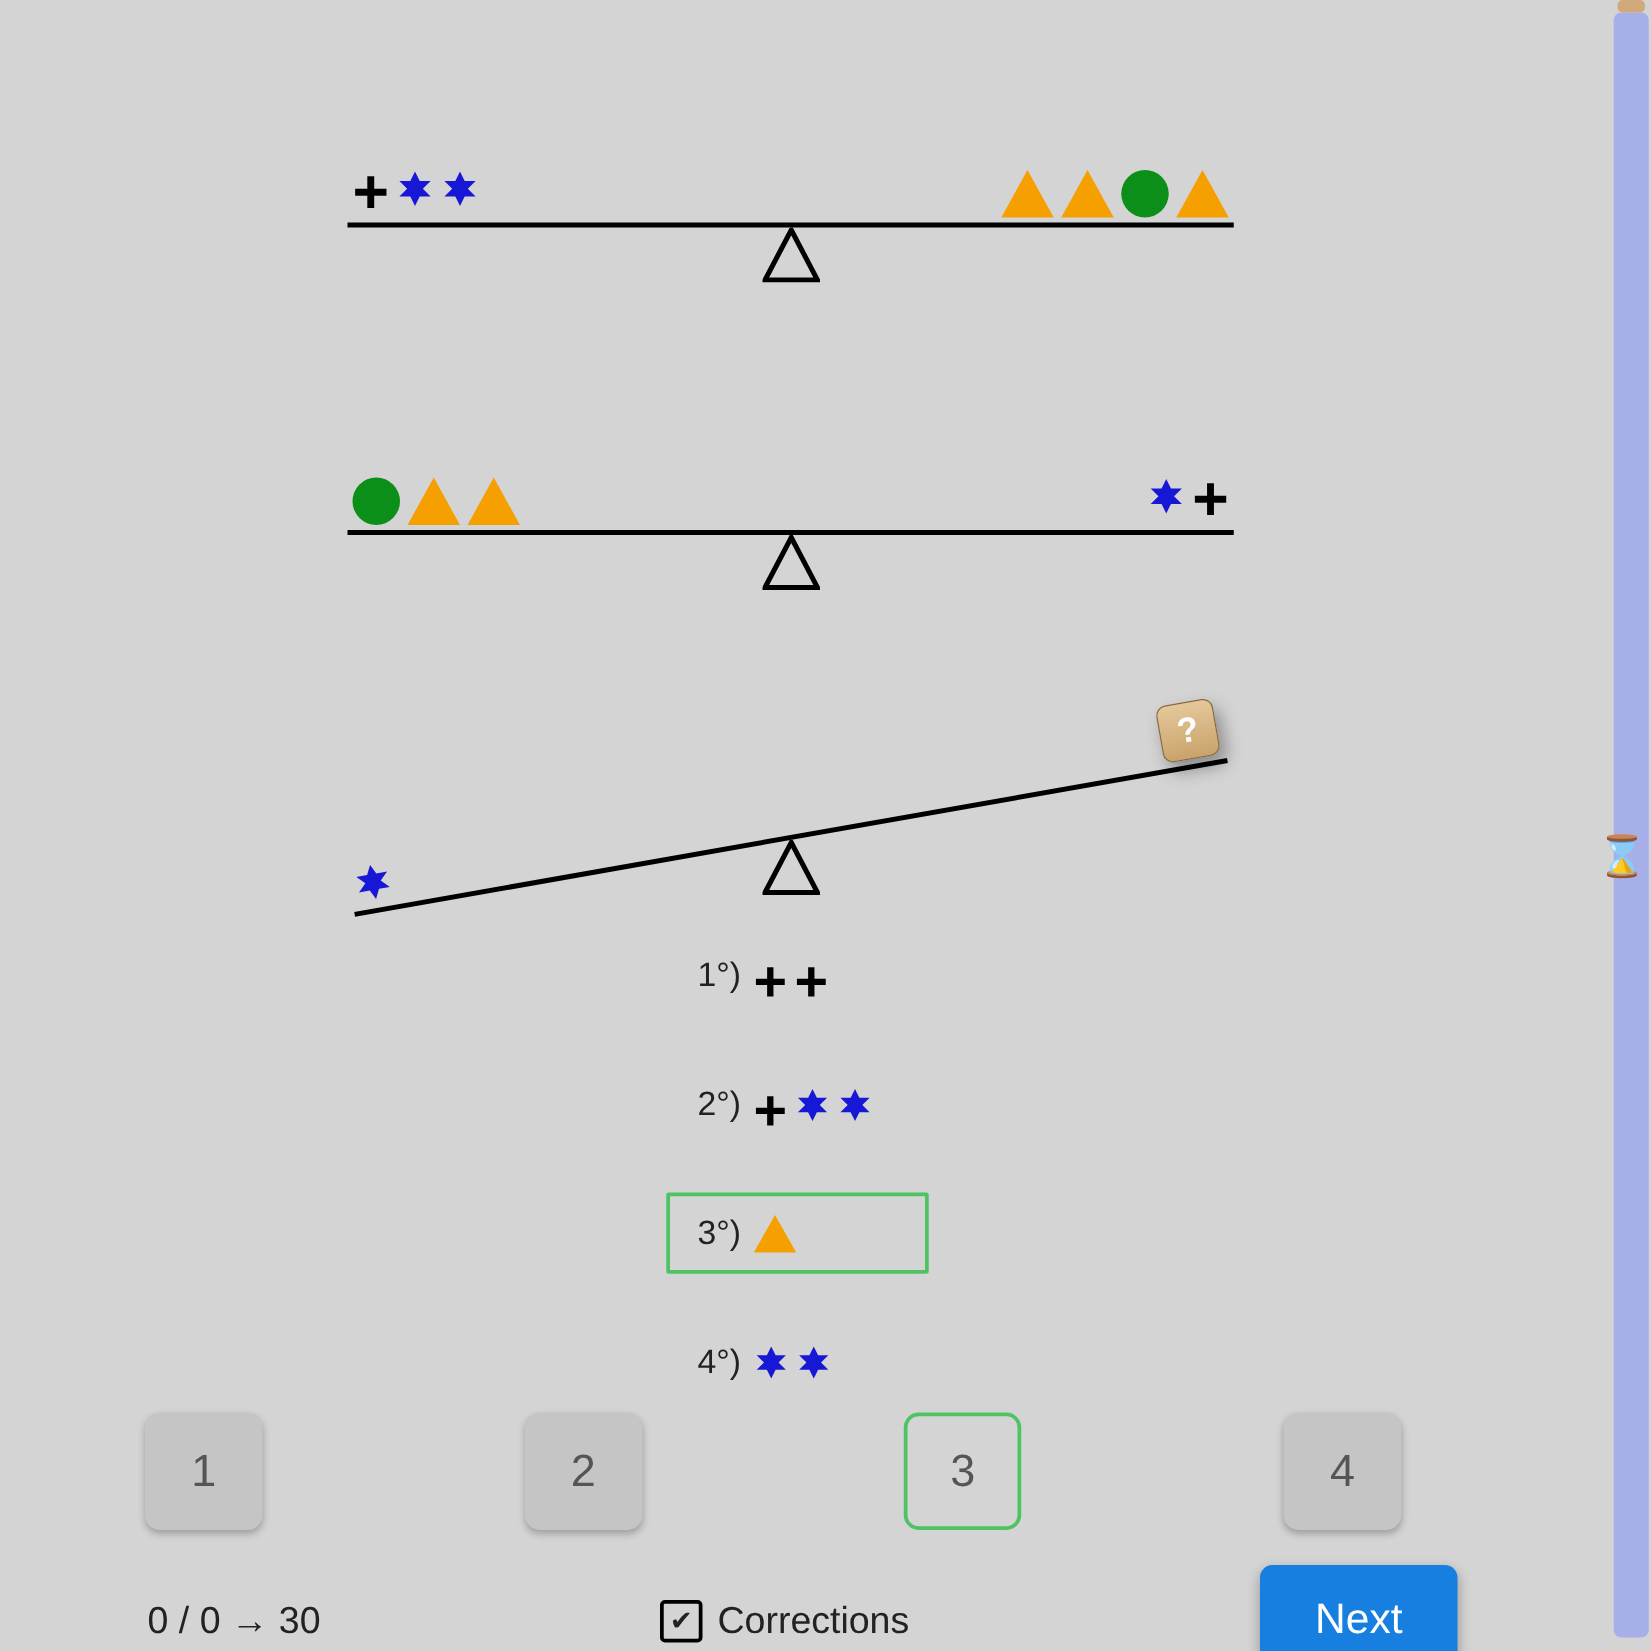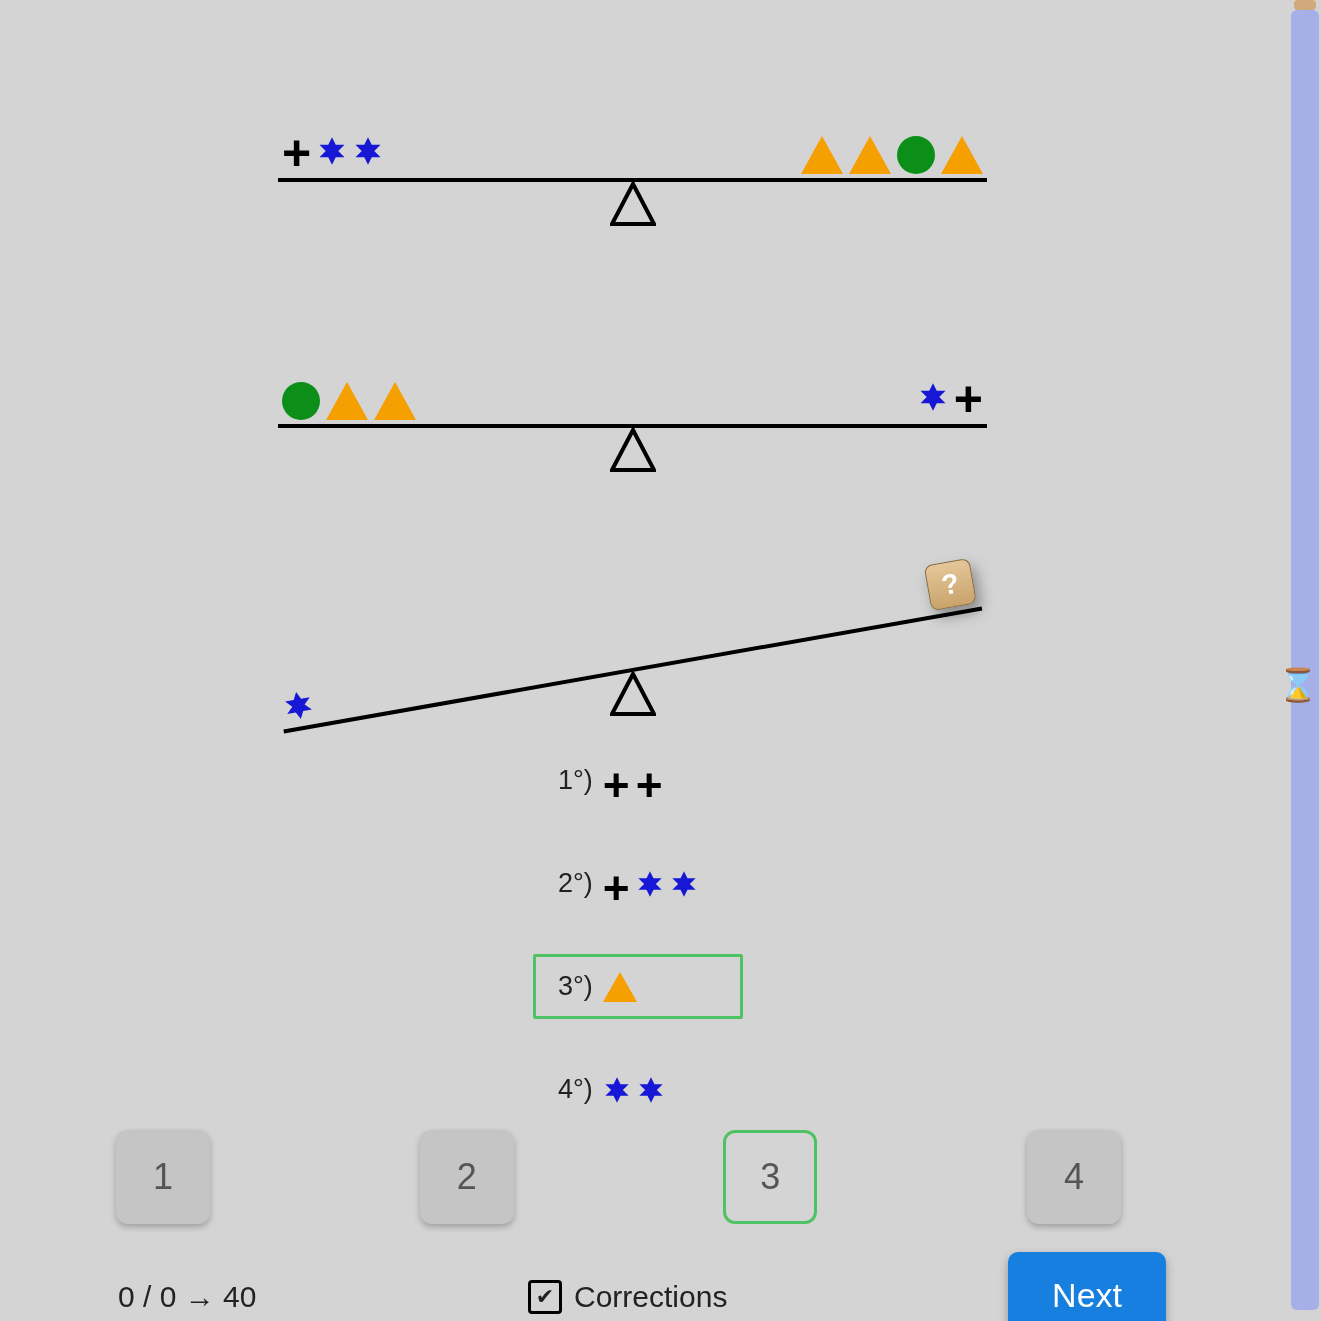--- a/index.html
+++ b/index.html
@@ -332,21 +332,21 @@
   </div>
 
   <div class="footer">
     <div class="score">
       <span>0</span>
       <span> / </span>
       <span>0</span>
       <span> </span>
       <span>→</span>
       <span> </span>
-      <span>40</span>
+      <span>30</span>
     </div>
     <div class="corrections">
       <span class="chk">✔</span>
       <span>Corrections</span>
     </div>
     <button class="next-btn">Next</button>
   </div>
 
   <div class="timebar">
     <div class="cap"></div>

